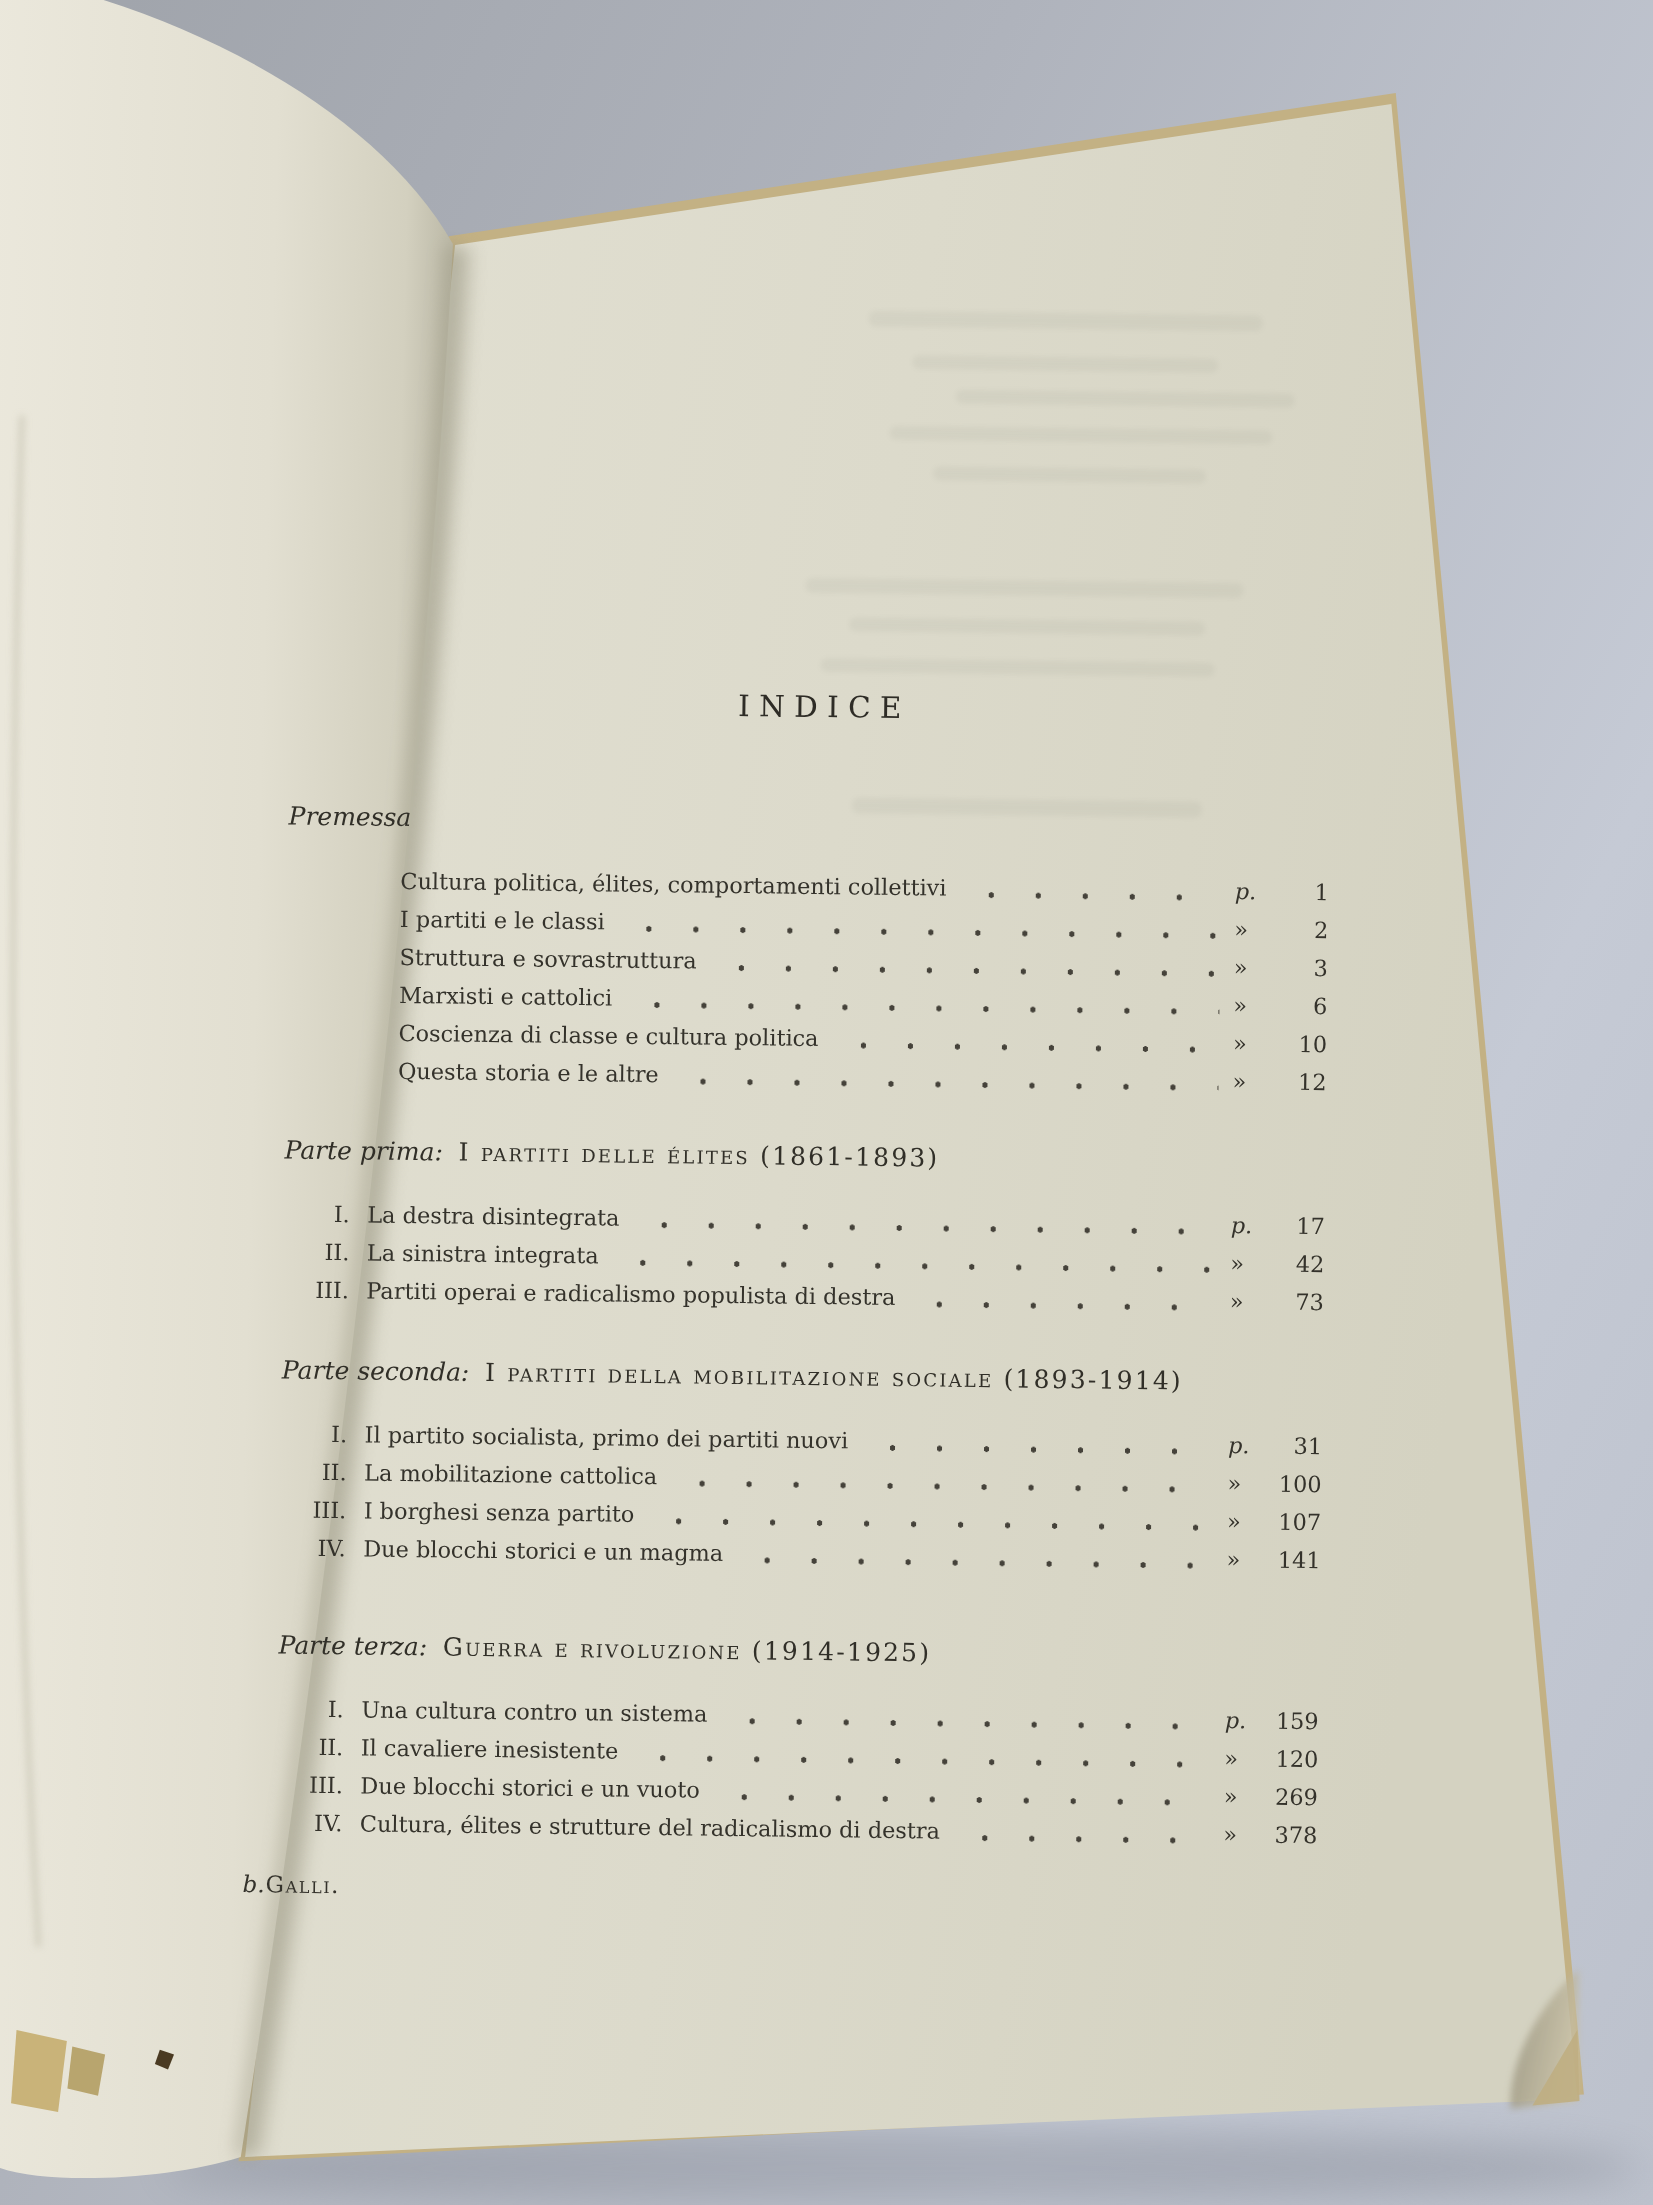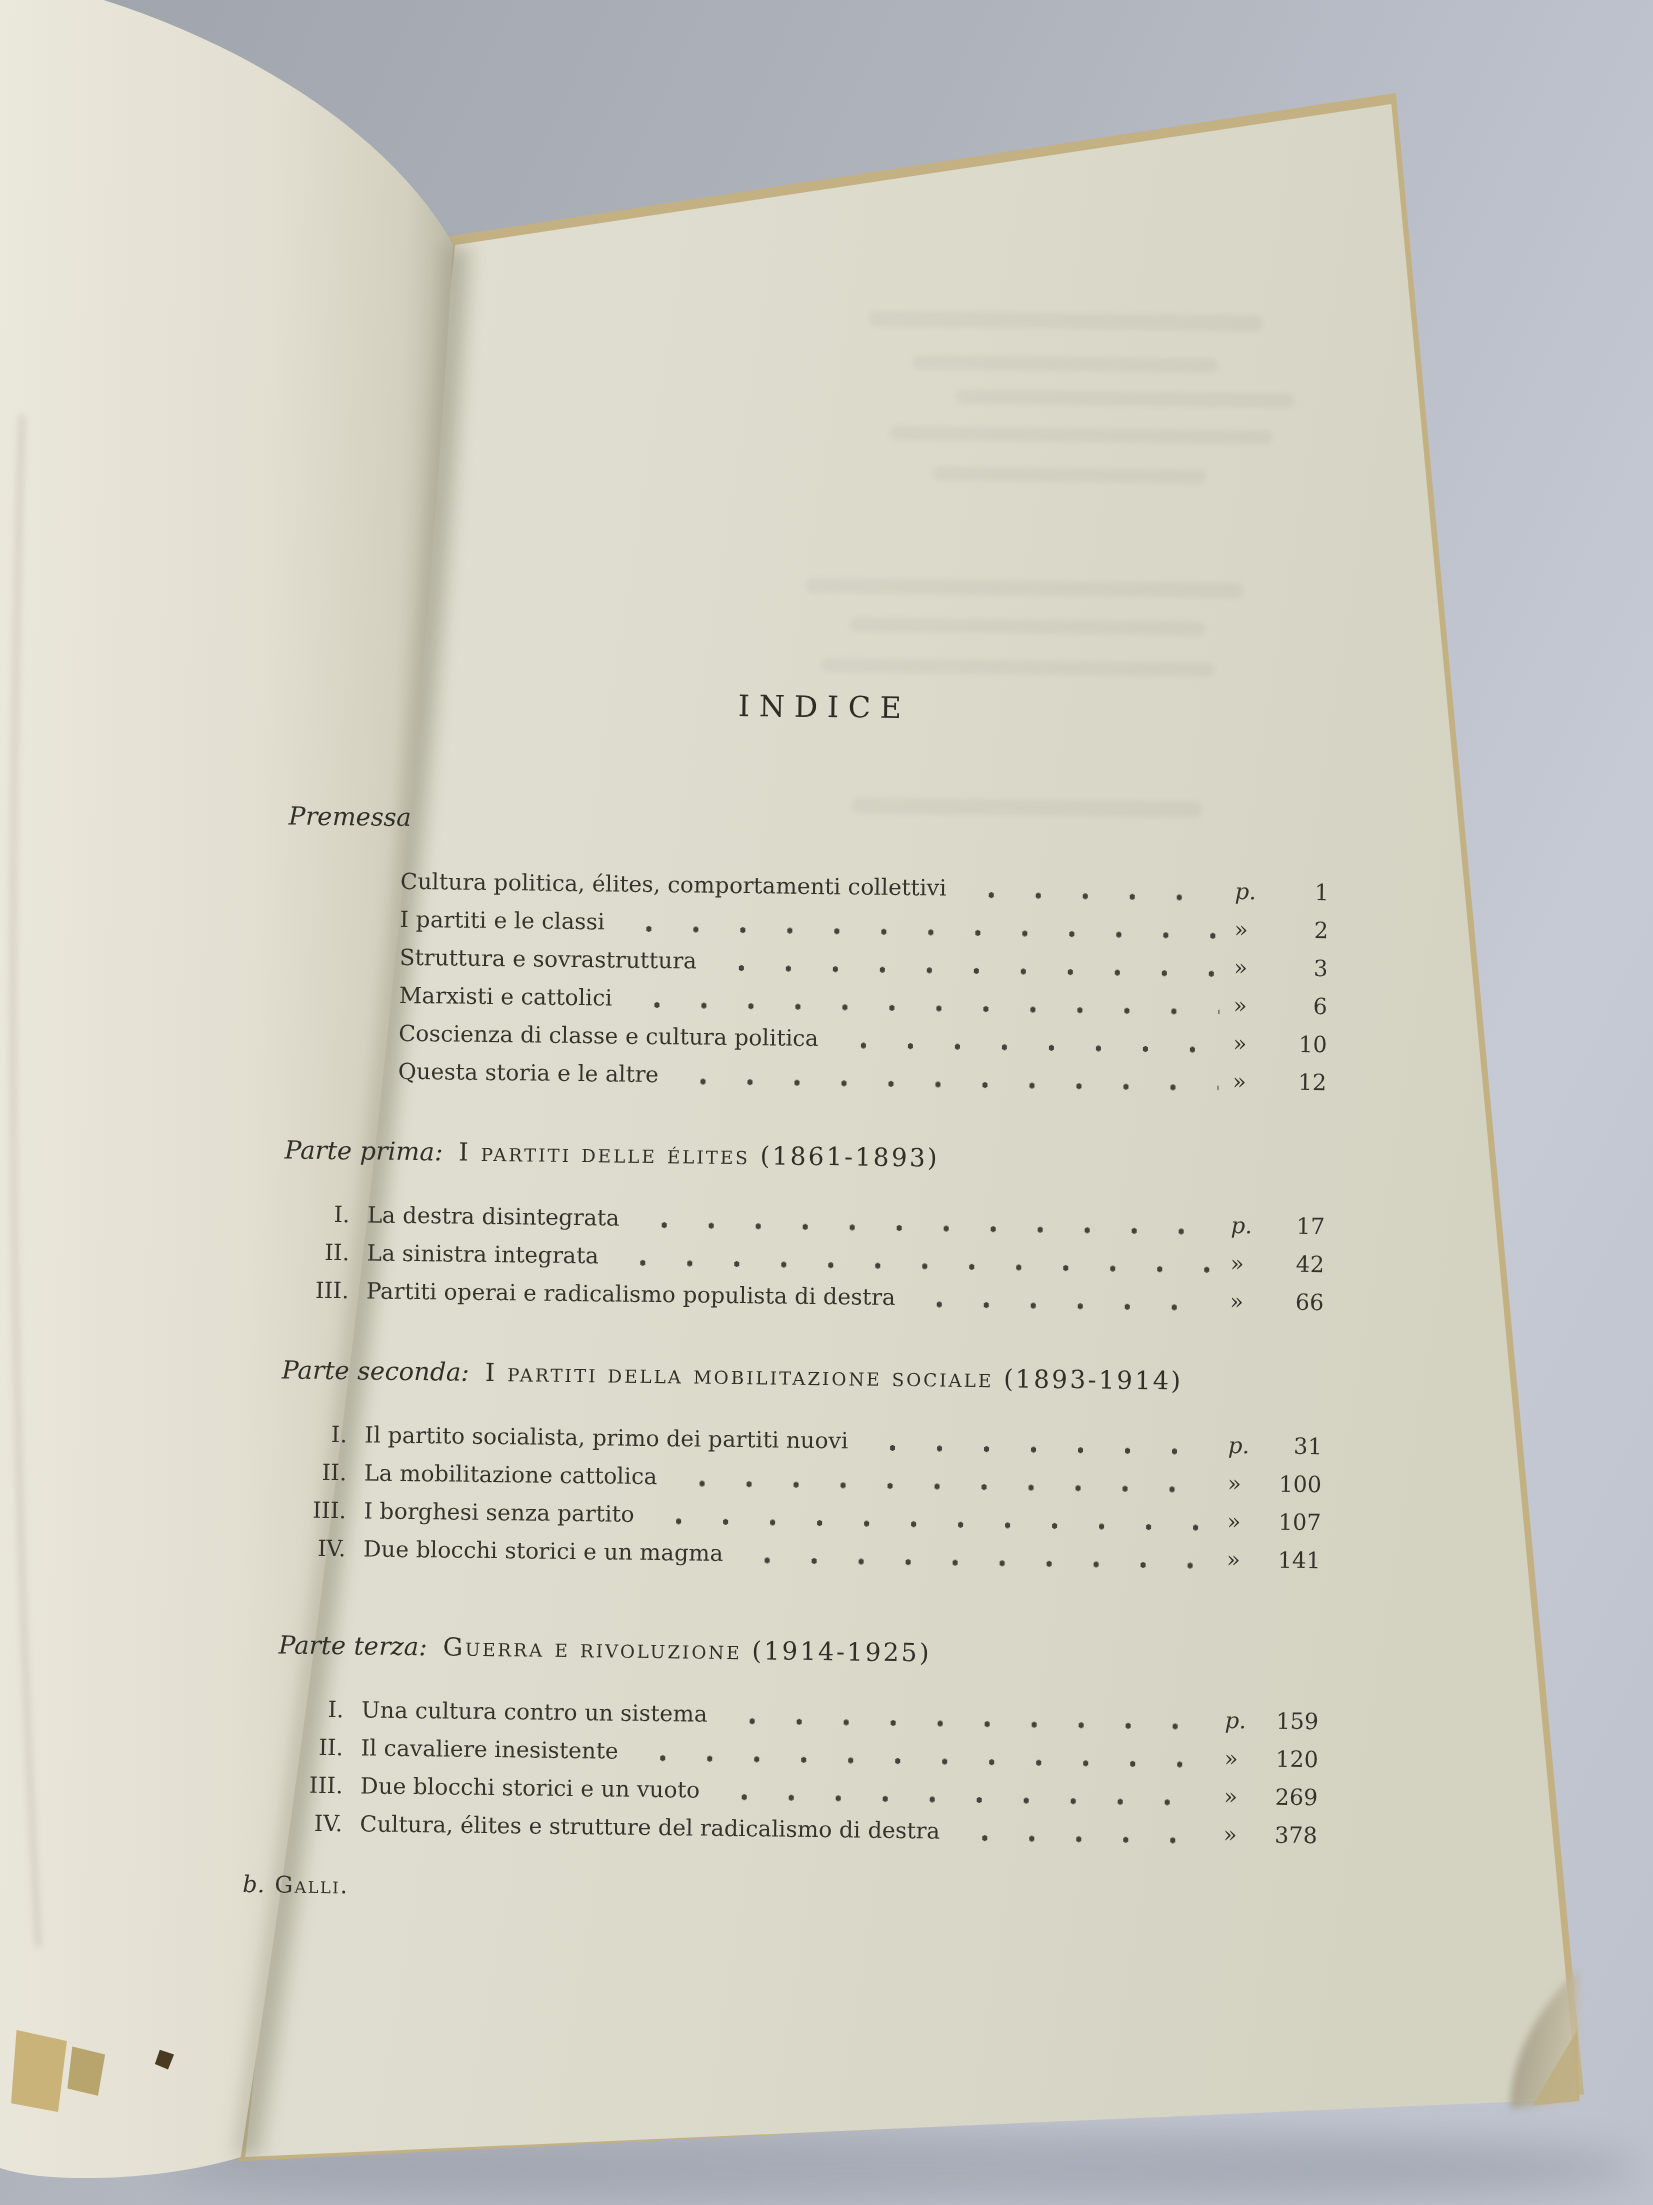--- a/index.html
+++ b/index.html
@@ -45,21 +45,21 @@
     flex:1 1 auto;height:38px;margin:0 14.2px 0 21px;
     background-image:radial-gradient(circle,#45423a 2.5px,transparent 3px);
     background-size:47px 38px;background-position:0 6.6px;background-repeat:repeat-x;
   }
   .plabel{flex:0 0 34px;text-align:left;}
   .plabel.pl-italic{font-style:italic;}
   .pnum{flex:0 0 60px;text-align:right;}
 
   .footer{margin:24px 0 0 -33px;font-size:23px;}
   .footer .it{font-style:italic;}
-  .footer .sc{font-variant:small-caps;letter-spacing:1.6px;margin-left:10px;}
+  .footer .sc{font-variant:small-caps;letter-spacing:1.6px;margin-left:1px;}
 
   
   .ghost{
     position:absolute;height:14.2px;border-radius:7.1px;
     background:#6e7265;opacity:0.07;filter:blur(2.7px);
   }
 </style>
 </head>
 <body>
 
@@ -202,21 +202,21 @@
     <span class="leader"></span>
     <span class="plabel">»</span>
     <span class="pnum">42</span>
   </div>
 
   <div class="toc-row">
     <span class="num">III.</span>
     <span class="txt">Partiti operai e radicalismo populista di destra</span>
     <span class="leader"></span>
     <span class="plabel">»</span>
-    <span class="pnum">66</span>
+    <span class="pnum">73</span>
   </div>
 </div>
   </section>
 
   <section class="toc-section">
     <h2 class="sec-head">
       <span class="it sec-it">Parte seconda:</span>
       <span class="sc sec-sc">I partiti della mobilitazione sociale (1893-1914)</span>
     </h2>
     <div class="items">

